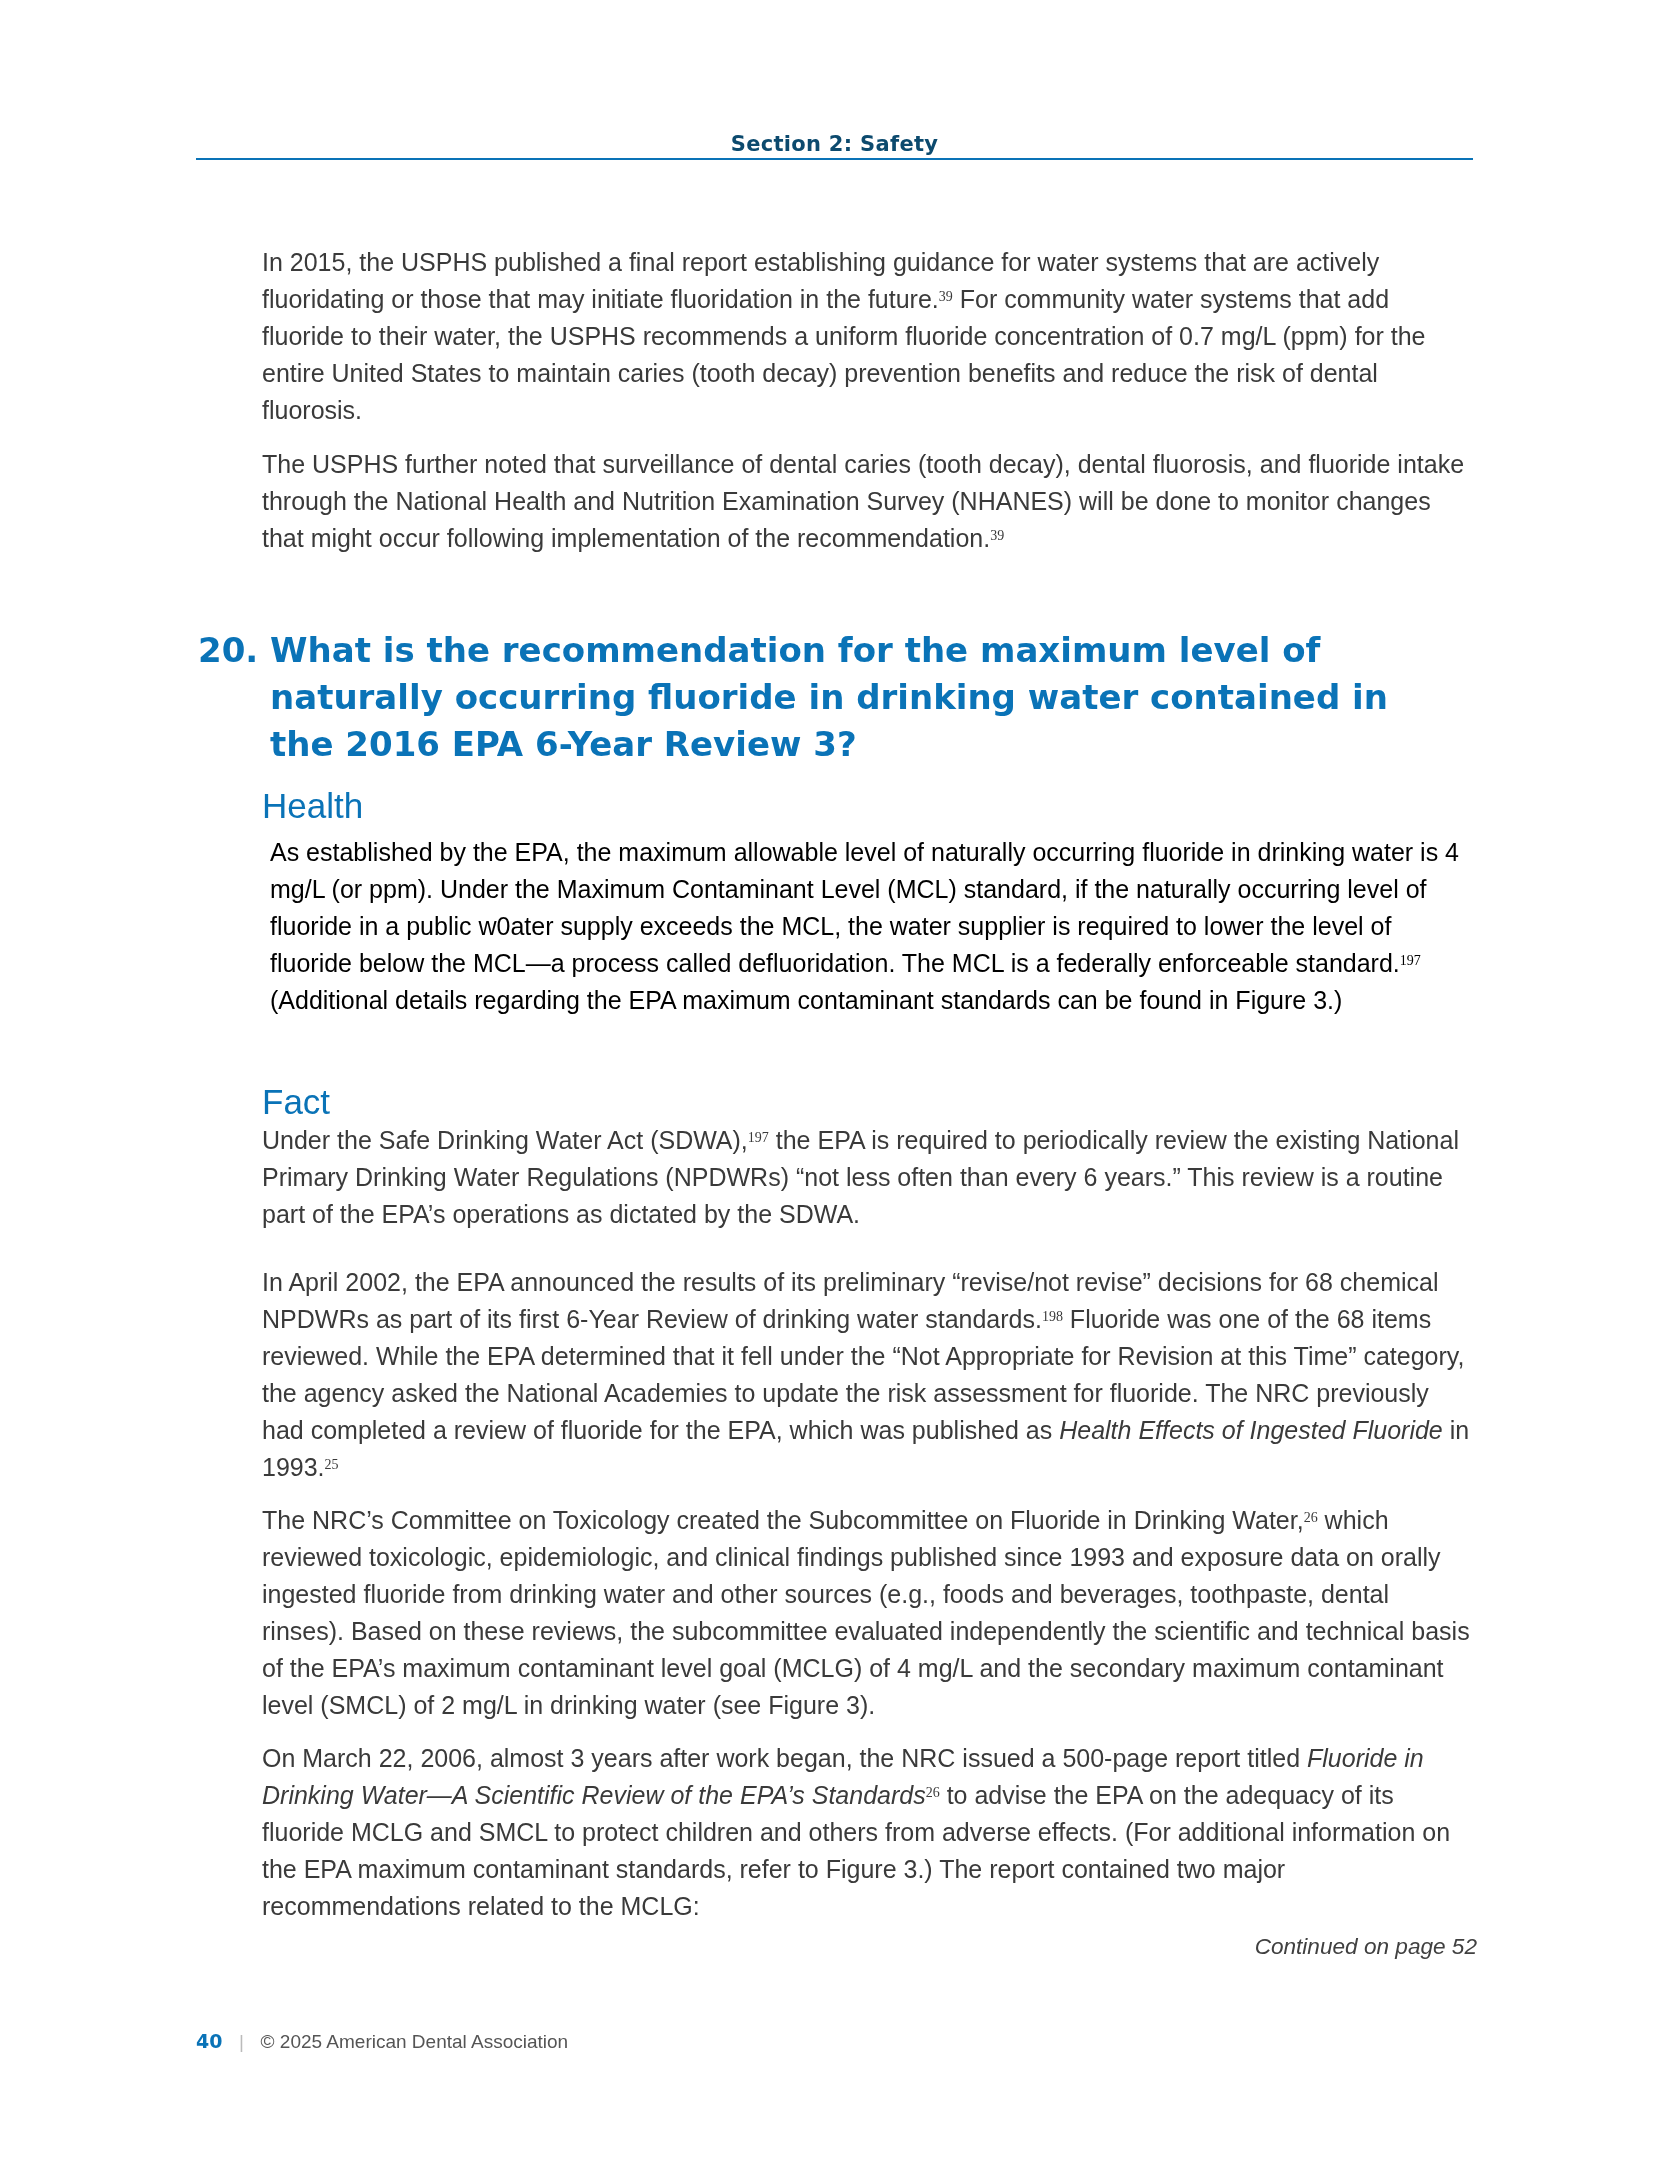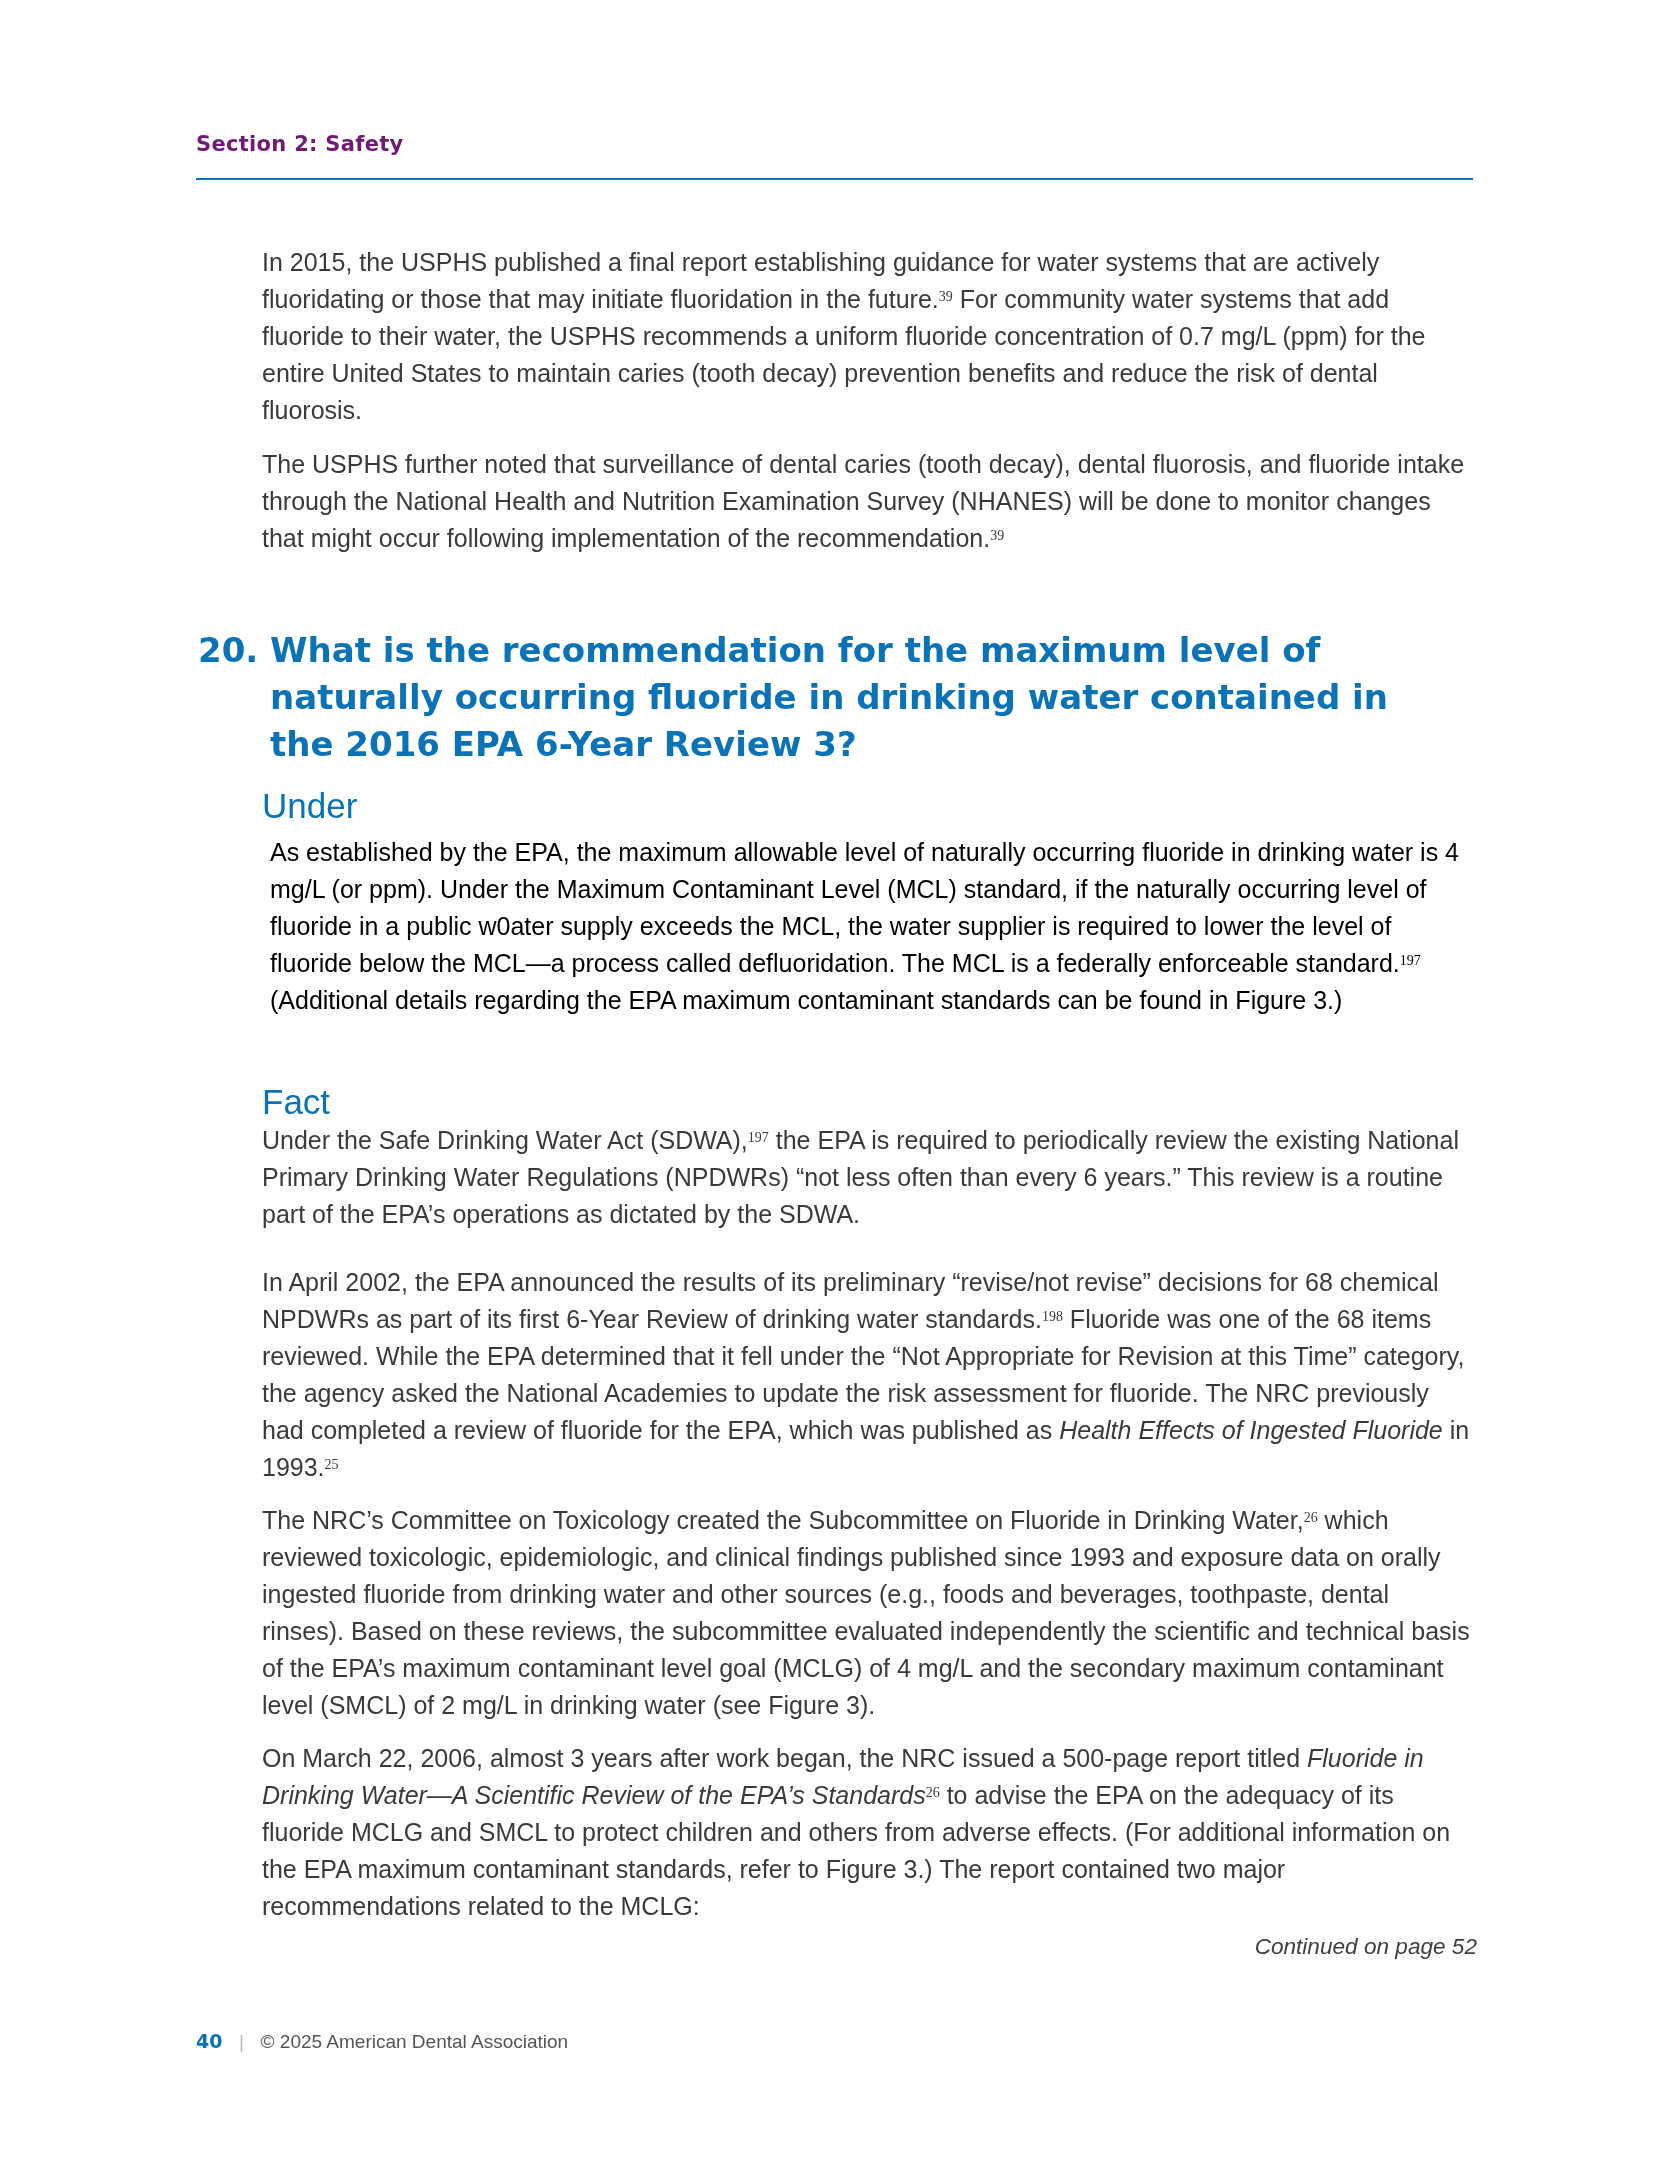--- a/index.html
+++ b/index.html
@@ -1,20 +1,20 @@
 <!DOCTYPE html>
 <html style="font-size:15px"><head>
 <meta charset="utf-8">
 <style>
   html, body { margin:0; padding:0; background:#ffffff; }
   body { width:1680px; height:2174px; position:relative; overflow:hidden;
          font-family:"Liberation Sans", sans-serif; color:#3a3a3a; }
   .section-header { position:absolute; left:196px; top:132px; width:1277px; }
   .section-title { font-family:"DejaVu Sans", sans-serif; font-weight:bold; font-size:21px;
-                   color:#701a75; letter-spacing:0.3px; display:block; padding-bottom:22px; }
+                   color:#0c4a6e; letter-spacing:0.3px; display:block; padding-bottom:2px;text-align:center; }
   .section-rule { height:1.9px; background:#0a73b7; width:100%; }
 
   .body-col { position:absolute; left:262px; width:1215px; }
   p.para { margin:0; font-size:25px; line-height:37px; color:#3a3a3a; }
   sup { font-size:14px; line-height:0; vertical-align:super; position:relative; top:1.9px;font-family:Liberation Serif, serif; }
 
   .question { position:absolute; left:198px; top:627px; width:1299px;
               font-family:"DejaVu Sans", sans-serif; font-weight:bold; font-size:34px;
               line-height:47px; color:#0a73b7; }
   .question .qnum { position:absolute; left:0; top:0; }
@@ -48,21 +48,21 @@
     <span>The USPHS further noted that surveillance of dental caries (tooth decay), dental fluorosis, and fluoride intake through the National Health and Nutrition Examination Survey (NHANES) will be done to monitor changes that might occur following implementation of the recommendation.</span><sup>39</sup>
   </p>
 </div>
 
 <div class="question">
   <span class="qnum">20.</span>
   <span class="qtext">What is the recommendation for the maximum level of naturally occurring fluoride in drinking water contained in the 2016 EPA 6-Year Review 3?</span>
 </div>
 
 <div class="body-col" style="top:785px;">
-  <h3 class="subhead">Under</h3>
+  <h3 class="subhead">Health</h3>
   <p class="answer">
     <span>As established by the EPA, the maximum allowable level of naturally occurring fluoride in drinking water is 4 mg/L (or ppm). Under the Maximum Contaminant Level (MCL) standard, if the naturally occurring level of fluoride in a public w0ater supply exceeds the MCL, the water supplier is required to lower the level of fluoride below the MCL—a process called defluoridation. The MCL is a federally enforceable standard.</span><sup>197</sup><span> (Additional details regarding the EPA maximum contaminant standards can be found in Figure 3.)</span>
   </p>
 </div>
 
 <div class="body-col" style="top:1081px;">
   <h3 class="subhead">Fact</h3>
   <p class="para">
     <span>Under the Safe Drinking Water Act (SDWA),</span><sup>197</sup><span> the EPA is required to periodically review the existing National Primary Drinking Water Regulations (NPDWRs) “not less often than every 6 years.” This review is a routine part of the EPA’s operations as dictated by the SDWA.</span>
   </p>

